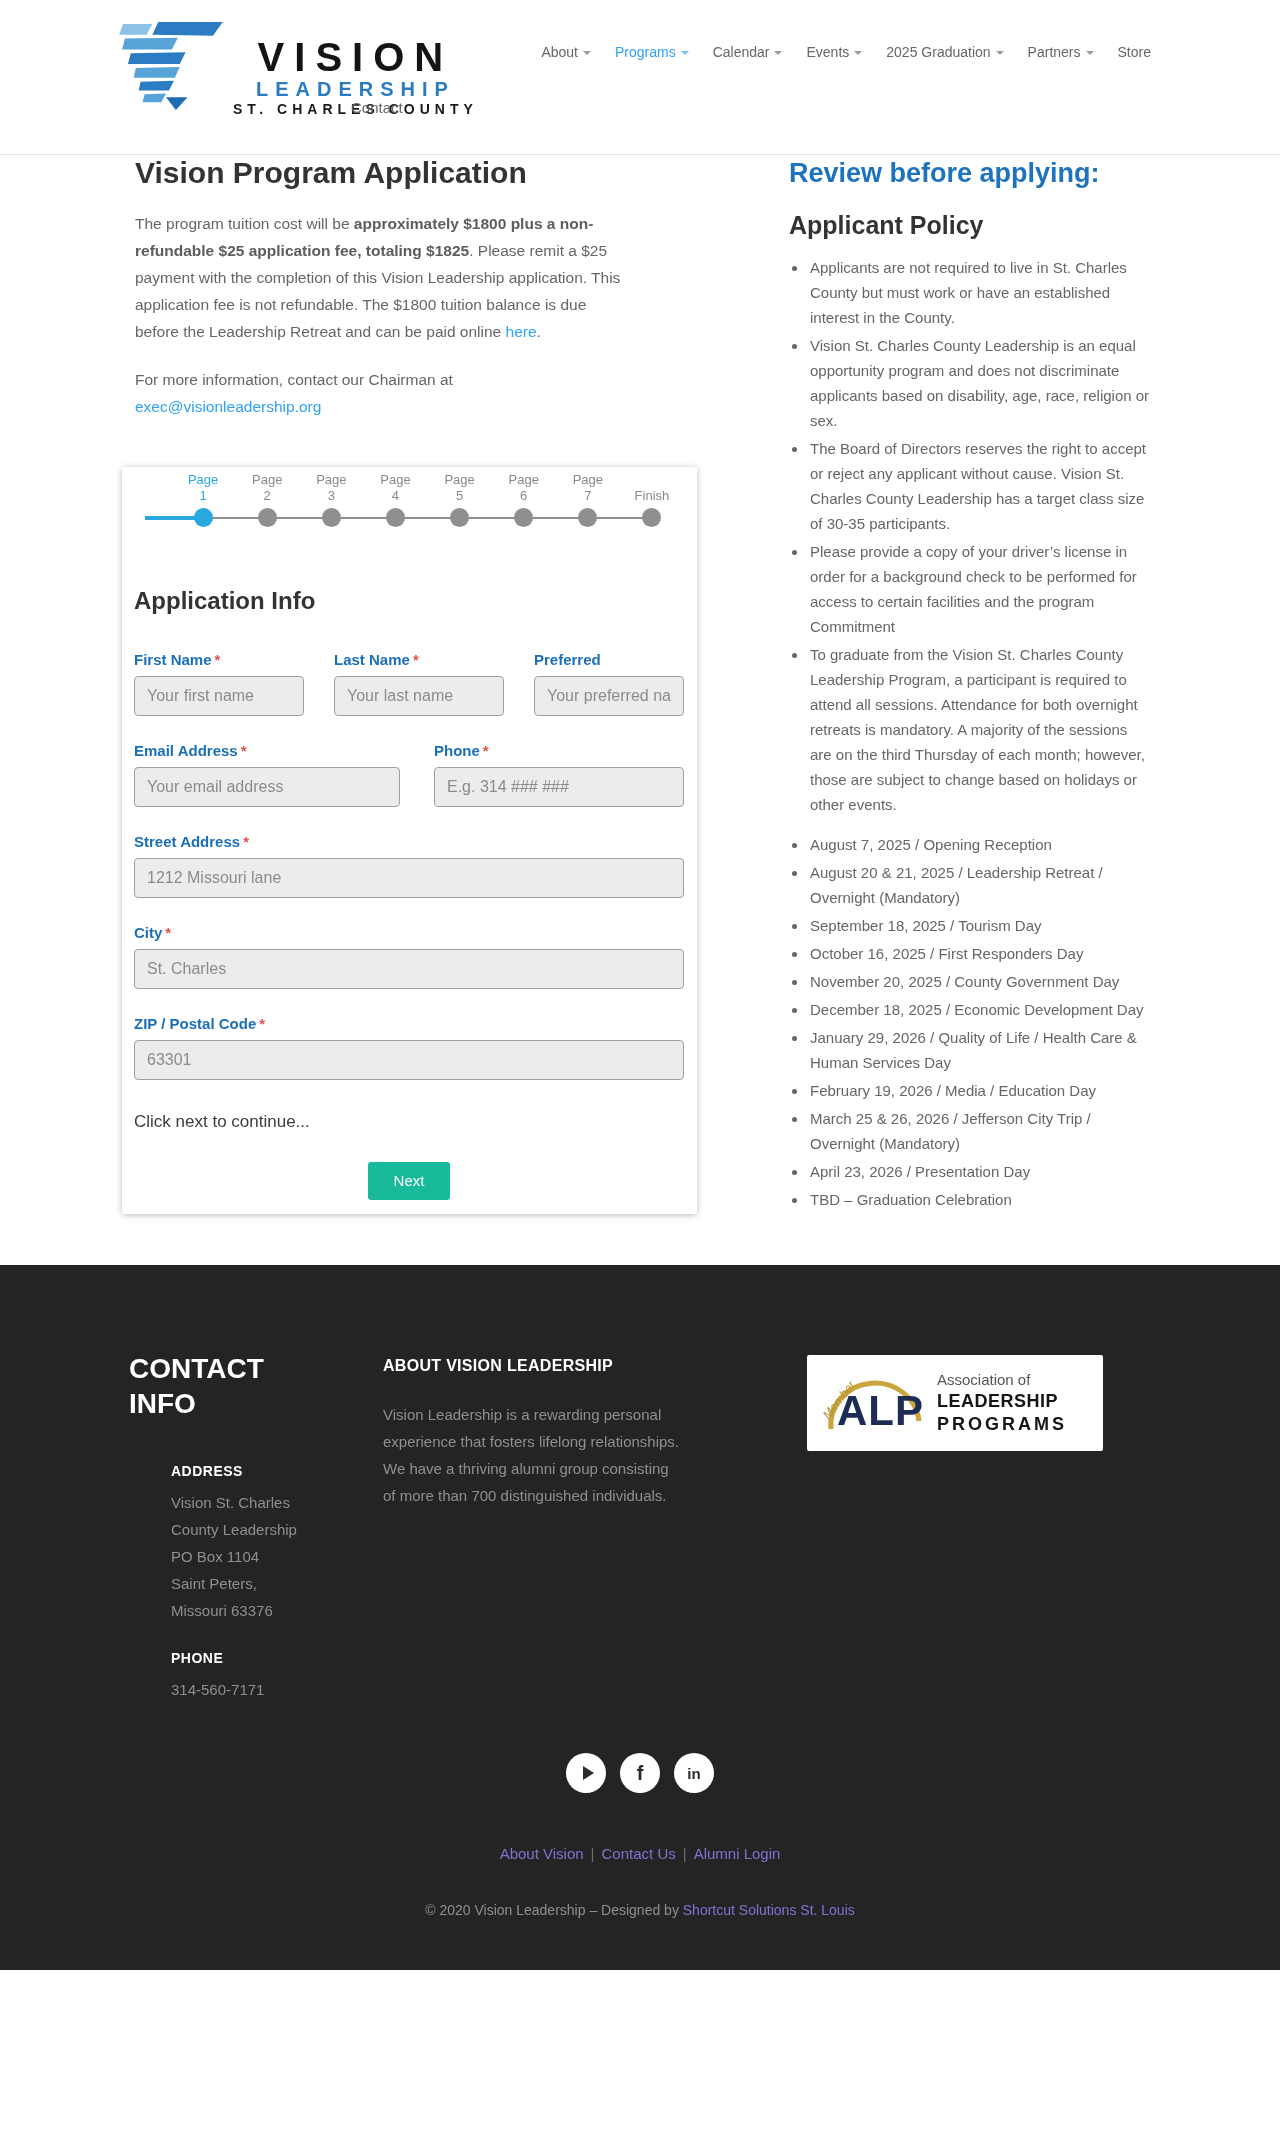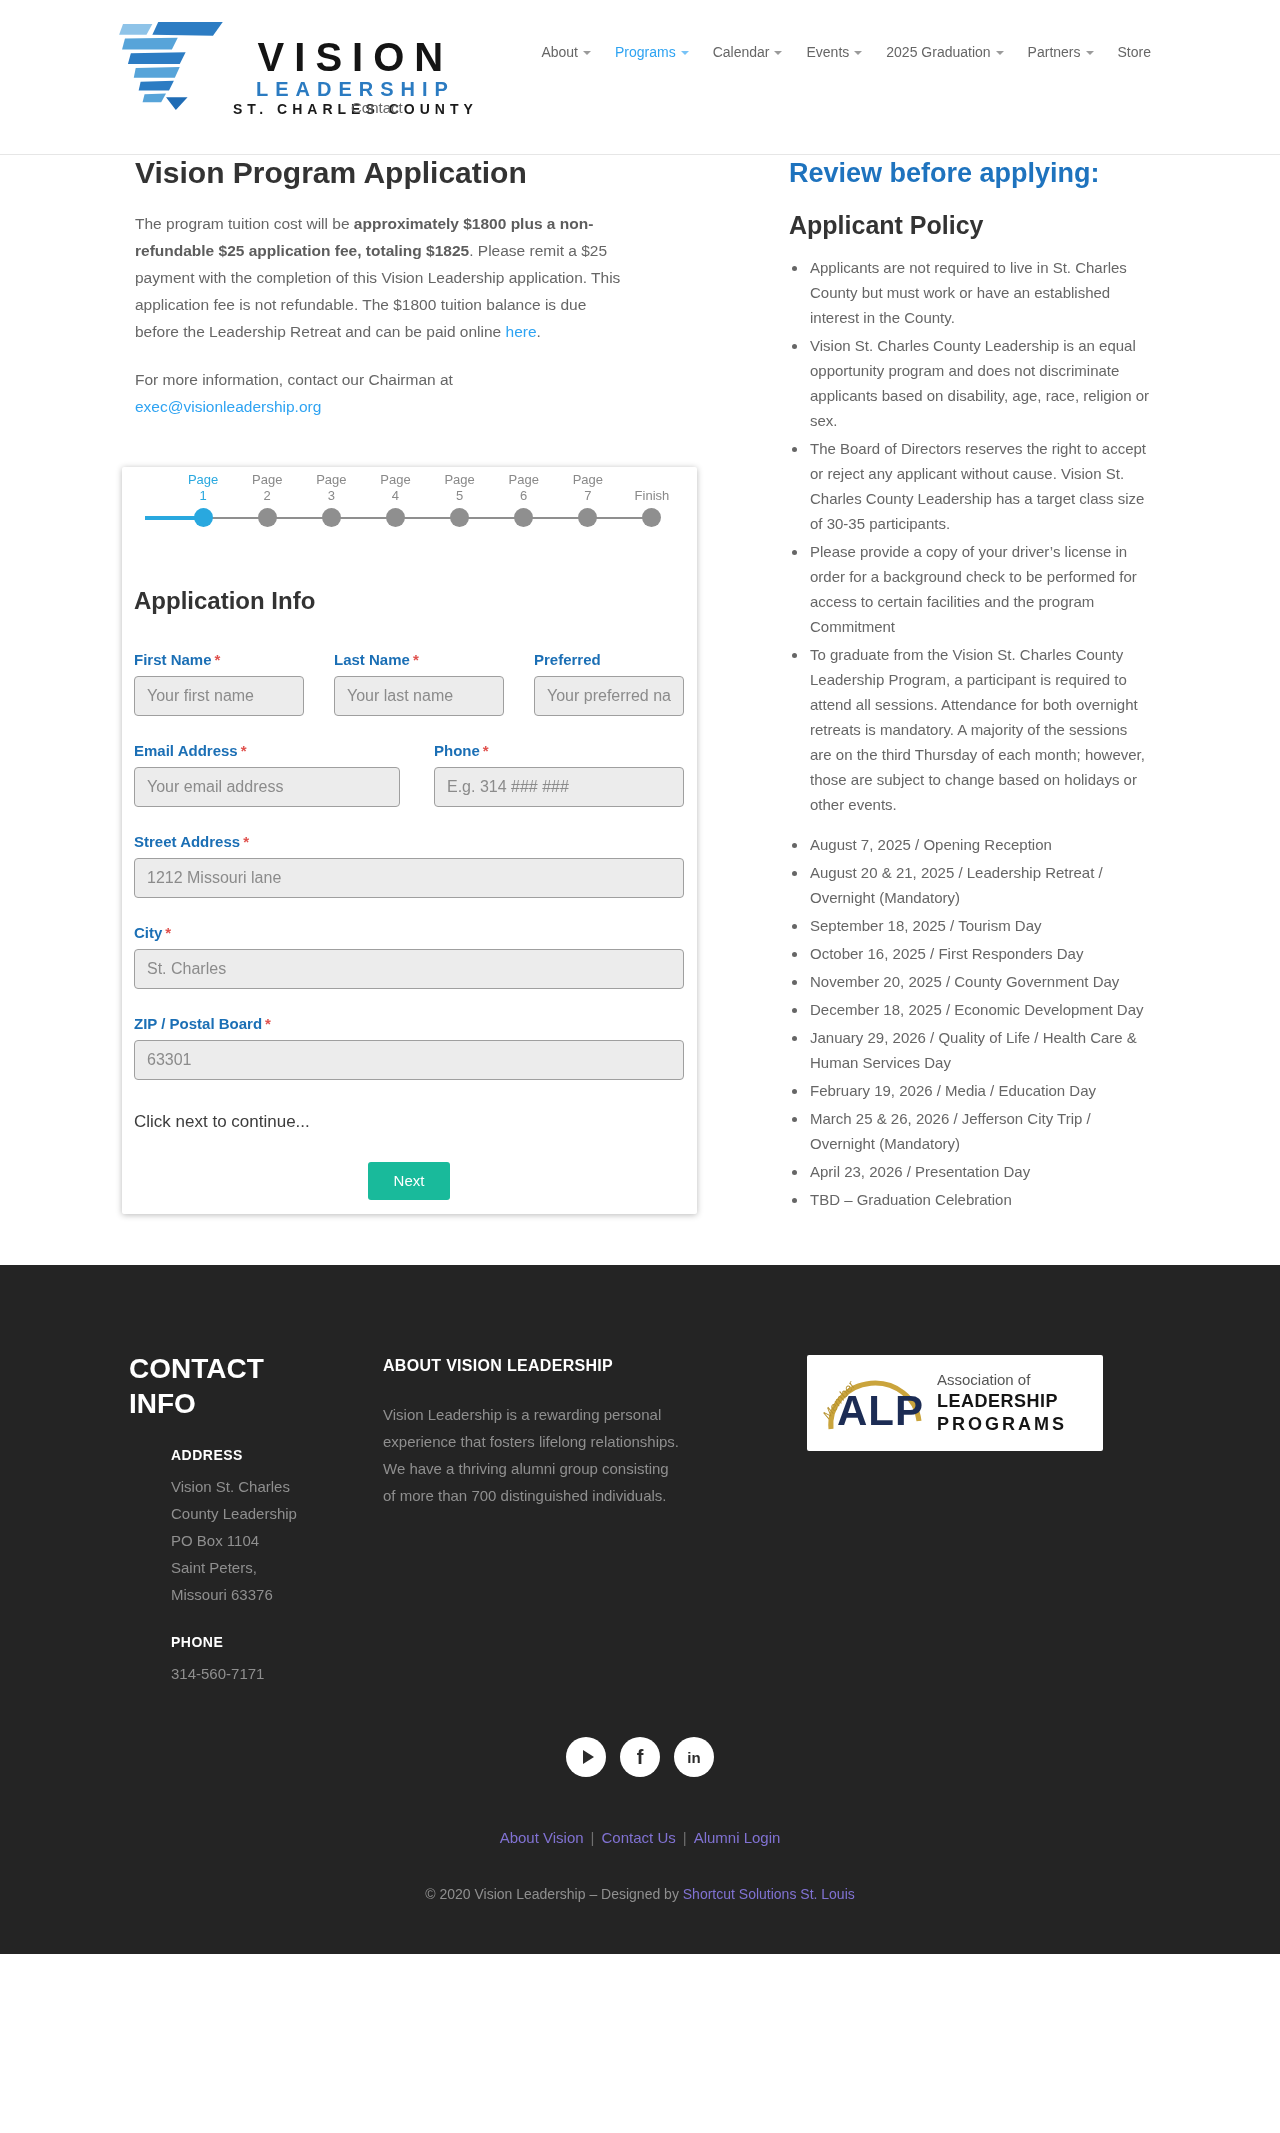--- a/index.html
+++ b/index.html
@@ -61,21 +61,21 @@
   .policy-heading { font-size:25px; font-weight:700; color:#333; margin-top:24px; }
   .sidebar ul { margin-top:15px; padding-left:19px; }
   .sidebar li { font-size:15px; line-height:25px; color:#666; margin-bottom:3px; padding-left:2px; }
   .dates-heading { font-size:27px; font-weight:700; color:#e8a33b; margin-top:50px; }
   .closing { font-size:15.5px; line-height:27px; color:#666; margin-top:26px; }
 
   
   footer { background:#242424; padding-top:86px; }
   .footer-cols { width:1022px; margin:0 auto; display:grid; grid-template-columns:254px 424px 344px; }
   .f-heading { color:#fff; font-size:28px; font-weight:700; line-height:1.25; width:200px; }
-  .addr-block { margin-left:42px; margin-top:26px; }
+  .addr-block { margin-left:42px; margin-top:42px; }
   .f-sub { color:#fff; font-size:14px; font-weight:700; letter-spacing:.5px; margin-bottom:10px; }
   .f-text { color:#8f8f8f; font-size:15px; line-height:27px; }
   .phone-label { margin-top:26px; }
   .about-heading { color:#fff; font-size:16px; font-weight:700; letter-spacing:.3px; margin:6px 0 26px; }
   .about-text { width:302px; }
   .alp-box { width:296px; height:96px; background:#fff; border-radius:2px; display:flex; align-items:center;
              padding:8px 14px; gap:10px; margin-top:4px; }
   .alp-left { position:relative; width:106px; height:80px; flex:none; }
   .alp-arc { position:absolute; left:0; top:0; }
   .alp-acronym { position:absolute; left:16px; bottom:8px; font-size:42px; font-weight:700; color:#1c2c54; letter-spacing:1px; }
@@ -237,21 +237,21 @@
           <label><span>Street Address</span><span class="req">*</span></label>
           <input type="text" placeholder="1212 Missouri lane" style="">
         </div>
 
         <div class="field field-block">
           <label><span>City</span><span class="req">*</span></label>
           <input type="text" placeholder="St. Charles" style="">
         </div>
 
         <div class="field field-block">
-          <label><span>ZIP / Postal Board</span><span class="req">*</span></label>
+          <label><span>ZIP / Postal Code</span><span class="req">*</span></label>
           <input type="text" placeholder="63301" style="">
         </div>
 
         <p class="hint">Click next to continue...</p>
         <div class="btn-row">
           <button class="next-btn">Next</button>
         </div>
       </div>
     </div>
 

